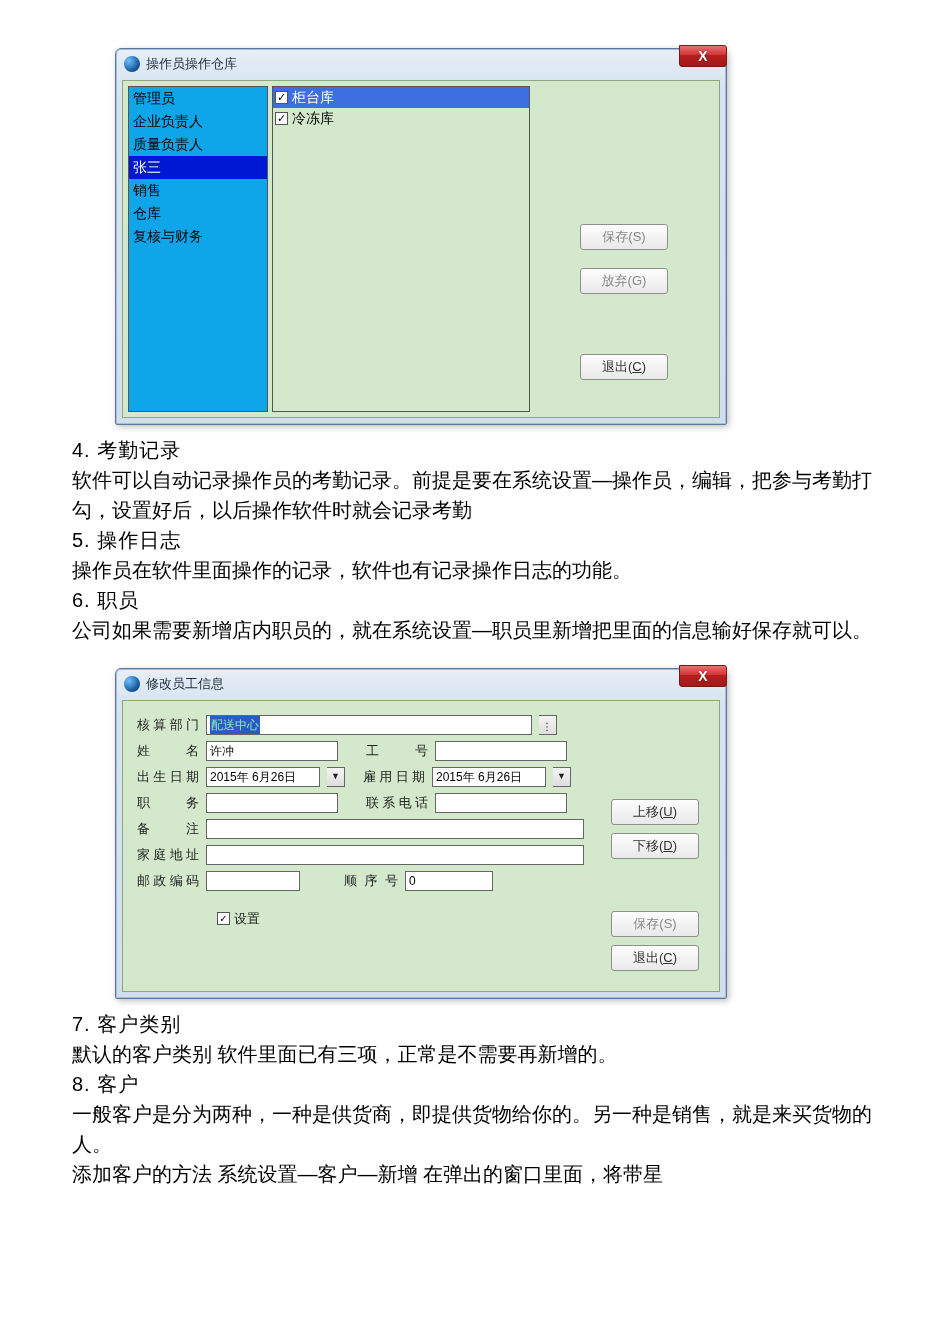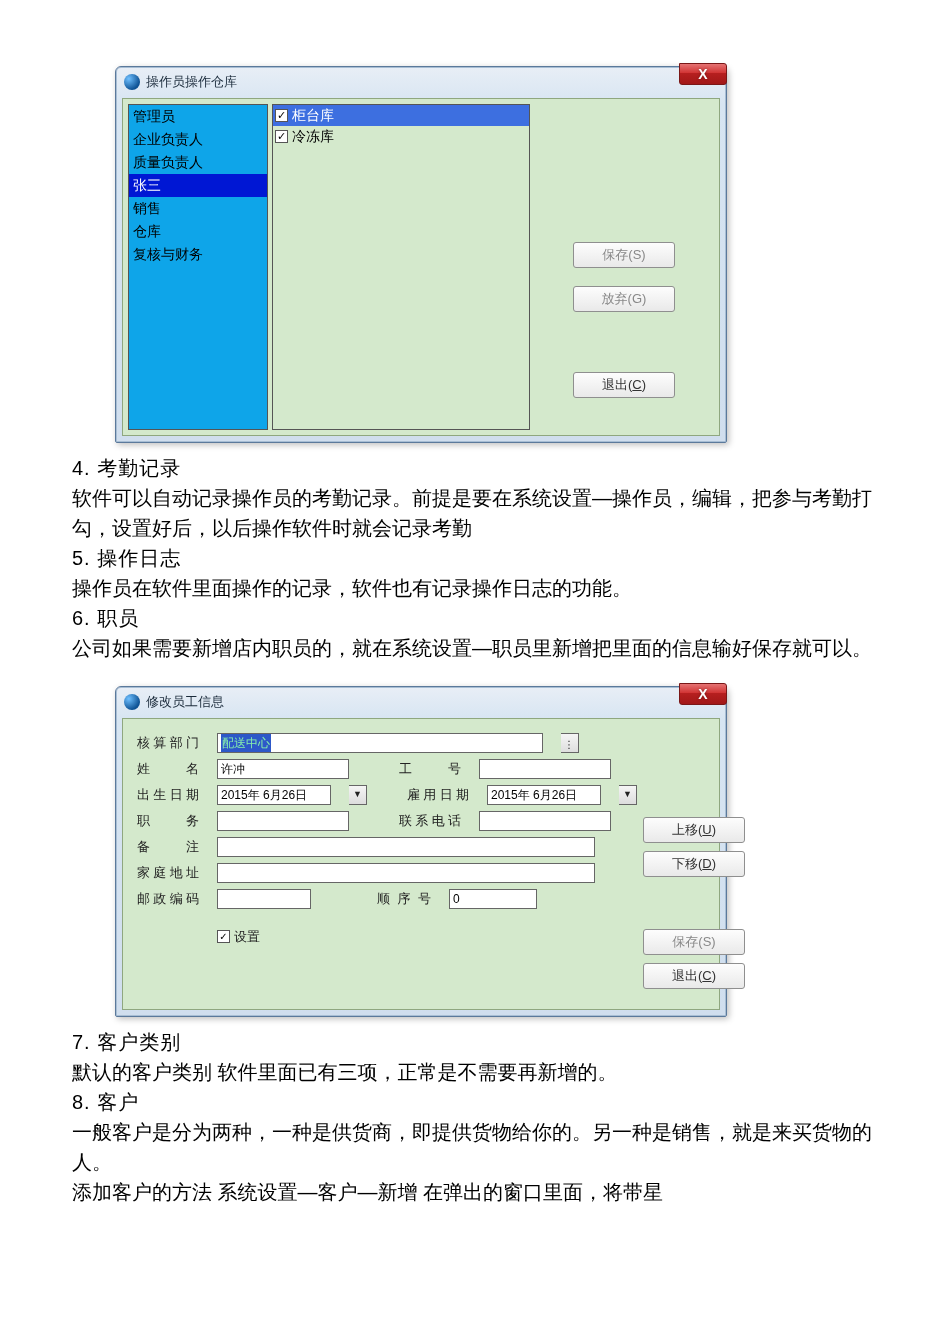--- a/index.html
+++ b/index.html
@@ -15,21 +15,21 @@
   .doc-text {
     padding: 0 72px;
     font-size: 20px;
   }
   .doc-heading {
     letter-spacing: 1px;
   }
 
   
   .win-dialog {
-    margin: 66px 115px 10px 115px;
+    margin: 48px 115px 10px 115px;
     background: linear-gradient(to bottom, #e8eef6 0%, #d7e5f2 10%, #d0deee 100%);
     border: 1px solid #5b799b;
     border-radius: 6px 6px 2px 2px;
     box-shadow: 0 0 0 1px #a8bed4 inset, 2px 2px 6px rgba(0,0,0,0.25);
     position: relative;
     width: 612px;
   }
   .win-titlebar {
     height: 30px;
     display: flex;
@@ -121,21 +121,21 @@
   }
   .right-btns {
     flex: 1;
     display: flex;
     flex-direction: column;
     align-items: center;
     padding-top: 138px;
     gap: 18px;
   }
   .win-btn {
-    width: 102px; height: 26px;
+    width: 88px; height: 26px;
     border: 1px solid #8f8f8f;
     border-radius: 3px;
     background: linear-gradient(#fdfdfd, #e9e9e9);
     font-size: 13px;
     color: #888;
     display: flex; align-items:center; justify-content:center;
     cursor: pointer;
   }
   .win-btn.dark {
     color: #333;
@@ -158,21 +158,21 @@
   .form-area {
     flex: 1;
     padding: 6px 6px 6px 10px;
     font-size: 13px;
     color: #222;
   }
   .form-row {
     display: flex;
     align-items: center;
     margin-bottom: 6px;
-    gap: 18px;
+    gap: 7px;
   }
   .flabel {
     width: 62px;
     text-align: justify;
     text-align-last: justify;
     letter-spacing: 0;
     font-size: 13px;
   }
   .finput {
     border: 1px solid #666;

